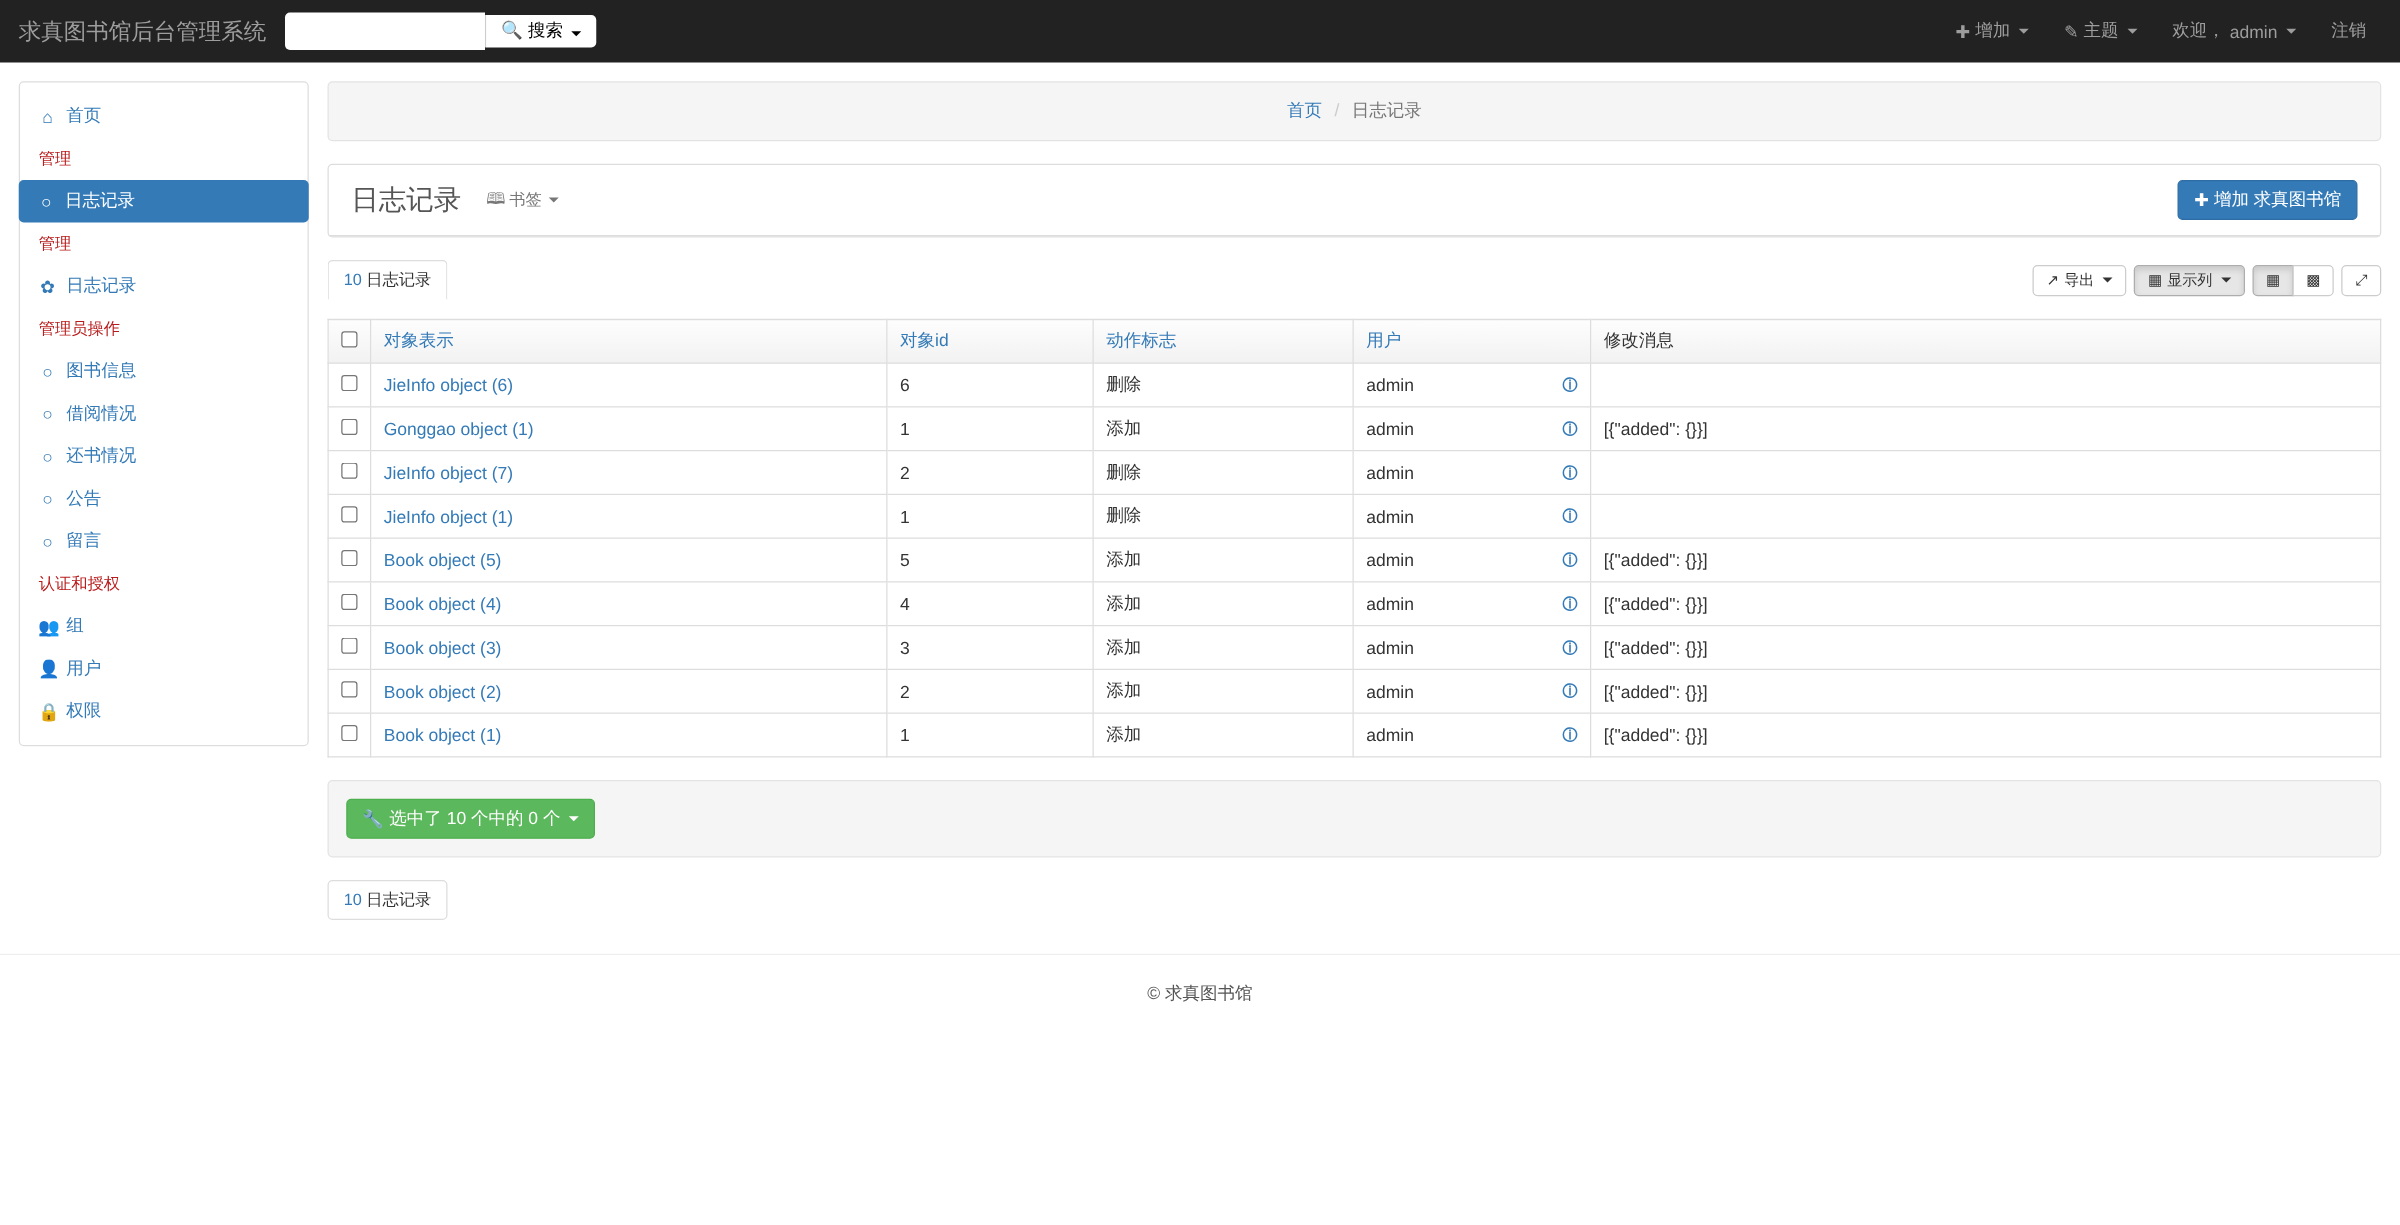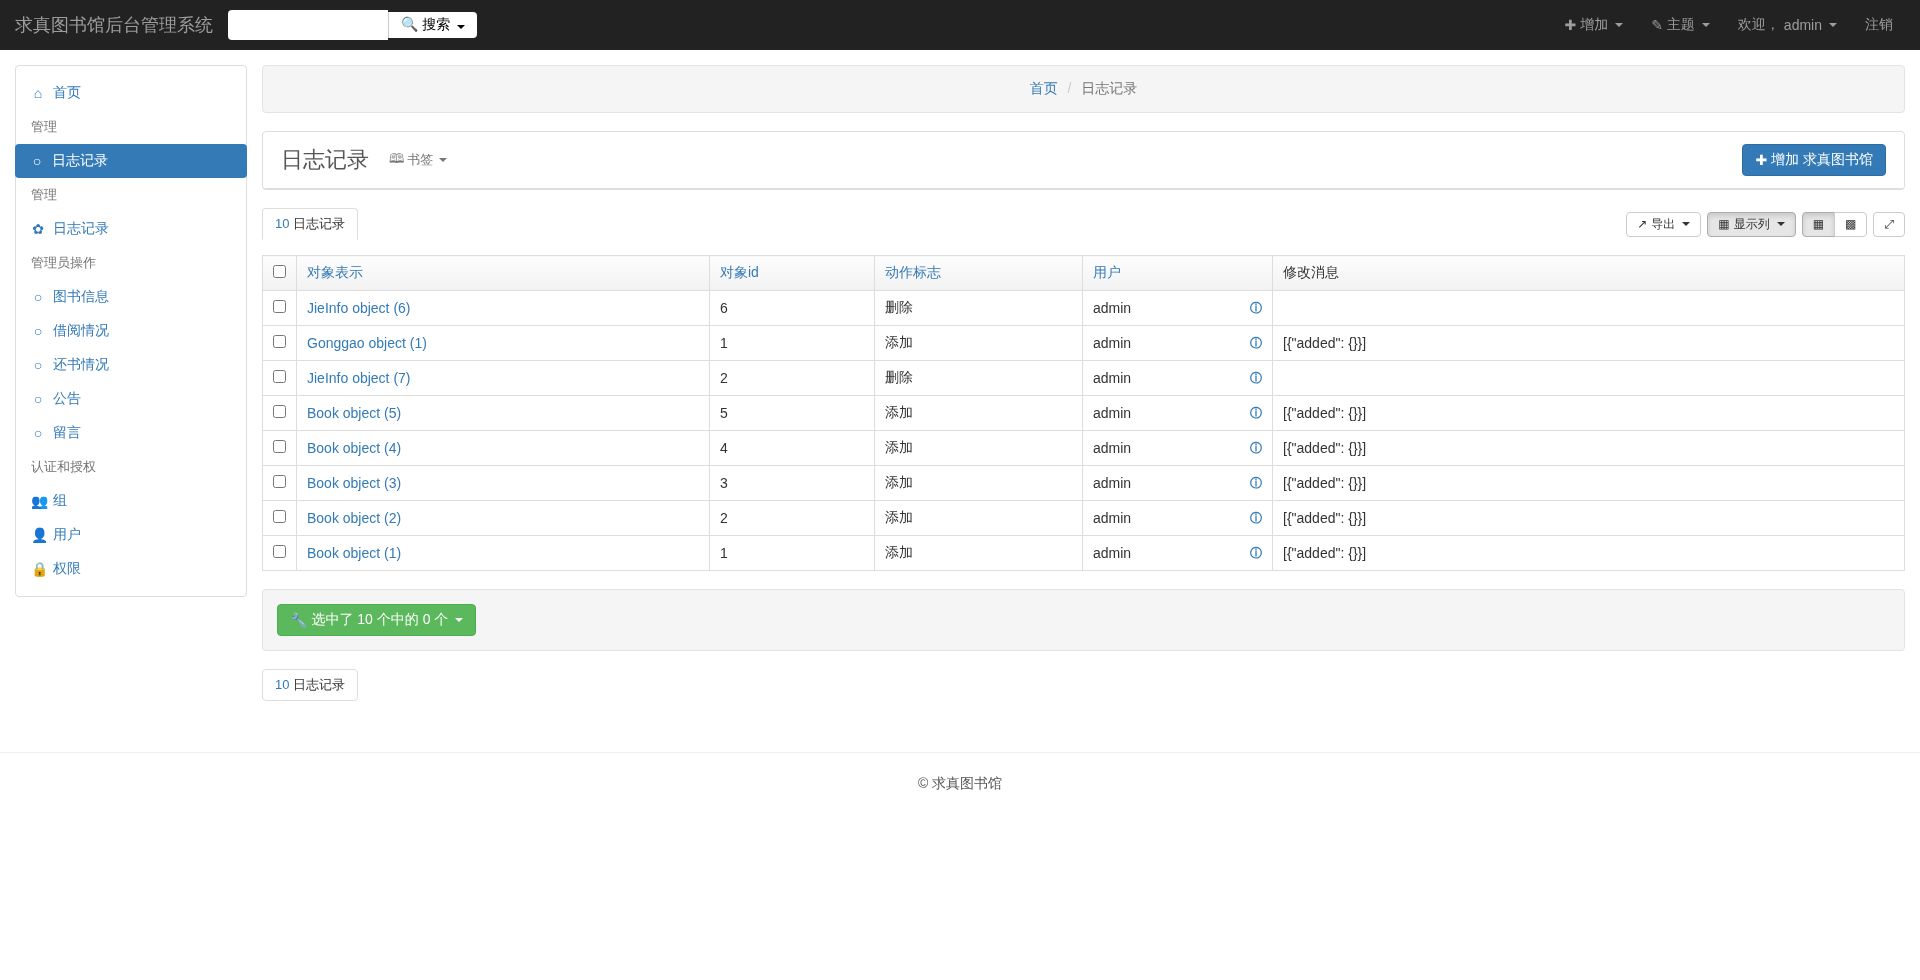--- a/index.html
+++ b/index.html
@@ -14,21 +14,21 @@
 .navbar .spacer { flex: 1; }
 .navbar .nav-right { display: flex; align-items: center; gap: 4px; }
 .navbar .nav-link { color: #9d9d9d; padding: 0 12px; cursor: pointer; display: flex; align-items: center; gap: 4px; font-size: 14px; }
 .caret { display: inline-block; width: 0; height: 0; border-left: 4px solid transparent; border-right: 4px solid transparent; border-top: 4px solid currentColor; margin-left: 3px; }
 
 .container { display: flex; padding: 15px; gap: 15px; }
 .sidebar { width: 232px; flex-shrink: 0; }
 .sidebar-panel { border: 1px solid #ddd; border-radius: 4px; padding: 10px 0; }
 .sidebar-item { display: flex; align-items: center; padding: 8px 15px; color: #337ab7; cursor: pointer; gap: 8px; font-size: 14px; }
 .sidebar-item.active { background: #337ab7; color: #fff; border-radius: 4px; margin: 0 -1px; }
-.sidebar-header { padding: 8px 15px; color: #737373; font-size: 13px; }
+.sidebar-header { padding: 8px 15px; color: #b91c1c; font-size: 13px; }
 .icon { display: inline-block; width: 14px; text-align: center; font-style: normal; }
 
 .content { flex: 1; min-width: 0; }
 .breadcrumb-bar { background: #f5f5f5; border: 1px solid #e3e3e3; border-radius: 4px; padding: 14px 18px; margin-bottom: 18px; font-size: 14px; text-align: center; }
 .breadcrumb-bar .sep { color: #ccc; margin: 0 6px; }
 .breadcrumb-bar .current { color: #777; }
 
 .panel { border: 1px solid #ddd; border-radius: 4px; margin-bottom: 18px; }
 .panel-heading { padding: 12px 18px; border-bottom: 1px solid #ddd; display: flex; align-items: center; }
 .panel-heading h2 { font-size: 22px; font-weight: 500; color: #555; margin-right: 20px; }
@@ -56,21 +56,21 @@
 .table th a { color: #337ab7; }
 .checkbox-cell { width: 30px; text-align: center; }
 .info-icon { color: #337ab7; float: right; cursor: pointer; font-weight: bold; font-size: 12px; }
 
 .selected-bar { background: #f5f5f5; border: 1px solid #e3e3e3; border-radius: 4px; padding: 14px; margin-top: 18px; }
 
 .bottom-count { margin-top: 18px; }
 .bottom-badge { display: inline-block; border: 1px solid #ddd; border-radius: 4px; padding: 6px 12px; font-size: 13px; }
 .bottom-badge .num { color: #337ab7; }
 
-.footer { border-top: 1px solid #eee; text-align: center; padding: 22px 0; margin-top: 36px; color: #555; font-size: 14px; }
+.footer { border-top: 1px solid #eee; text-align: center; padding: 22px 0; margin-top: 12px; color: #555; font-size: 14px; }
 
 .col-checkbox { width: 30px; }
 .col-repr { width: 413px; }
 .col-obj-id { width: 165px; }
 .col-action { width: 208px; }
 .col-user { width: 190px; }
 </style>
 </head>
 <body>
 
@@ -252,20 +252,28 @@
           <tr>
             <td class="checkbox-cell"><input type="checkbox" style=""></td>
             <td><a>JieInfo object (7)</a></td>
             <td>2</td>
             <td>删除</td>
             <td>admin<span class="info-icon">ⓘ</span></td>
             <td></td>
           </tr>
           <tr>
             <td class="checkbox-cell"><input type="checkbox" style=""></td>
+            <td><a>JieInfo object (1)</a></td>
+            <td>1</td>
+            <td>删除</td>
+            <td>admin<span class="info-icon">ⓘ</span></td>
+            <td></td>
+          </tr>
+          <tr>
+            <td class="checkbox-cell"><input type="checkbox" style=""></td>
             <td><a>Book object (5)</a></td>
             <td>5</td>
             <td>添加</td>
             <td>admin<span class="info-icon">ⓘ</span></td>
             <td>[{"added": {}}]</td>
           </tr>
           <tr>
             <td class="checkbox-cell"><input type="checkbox" style=""></td>
             <td><a>Book object (4)</a></td>
             <td>4</td>

